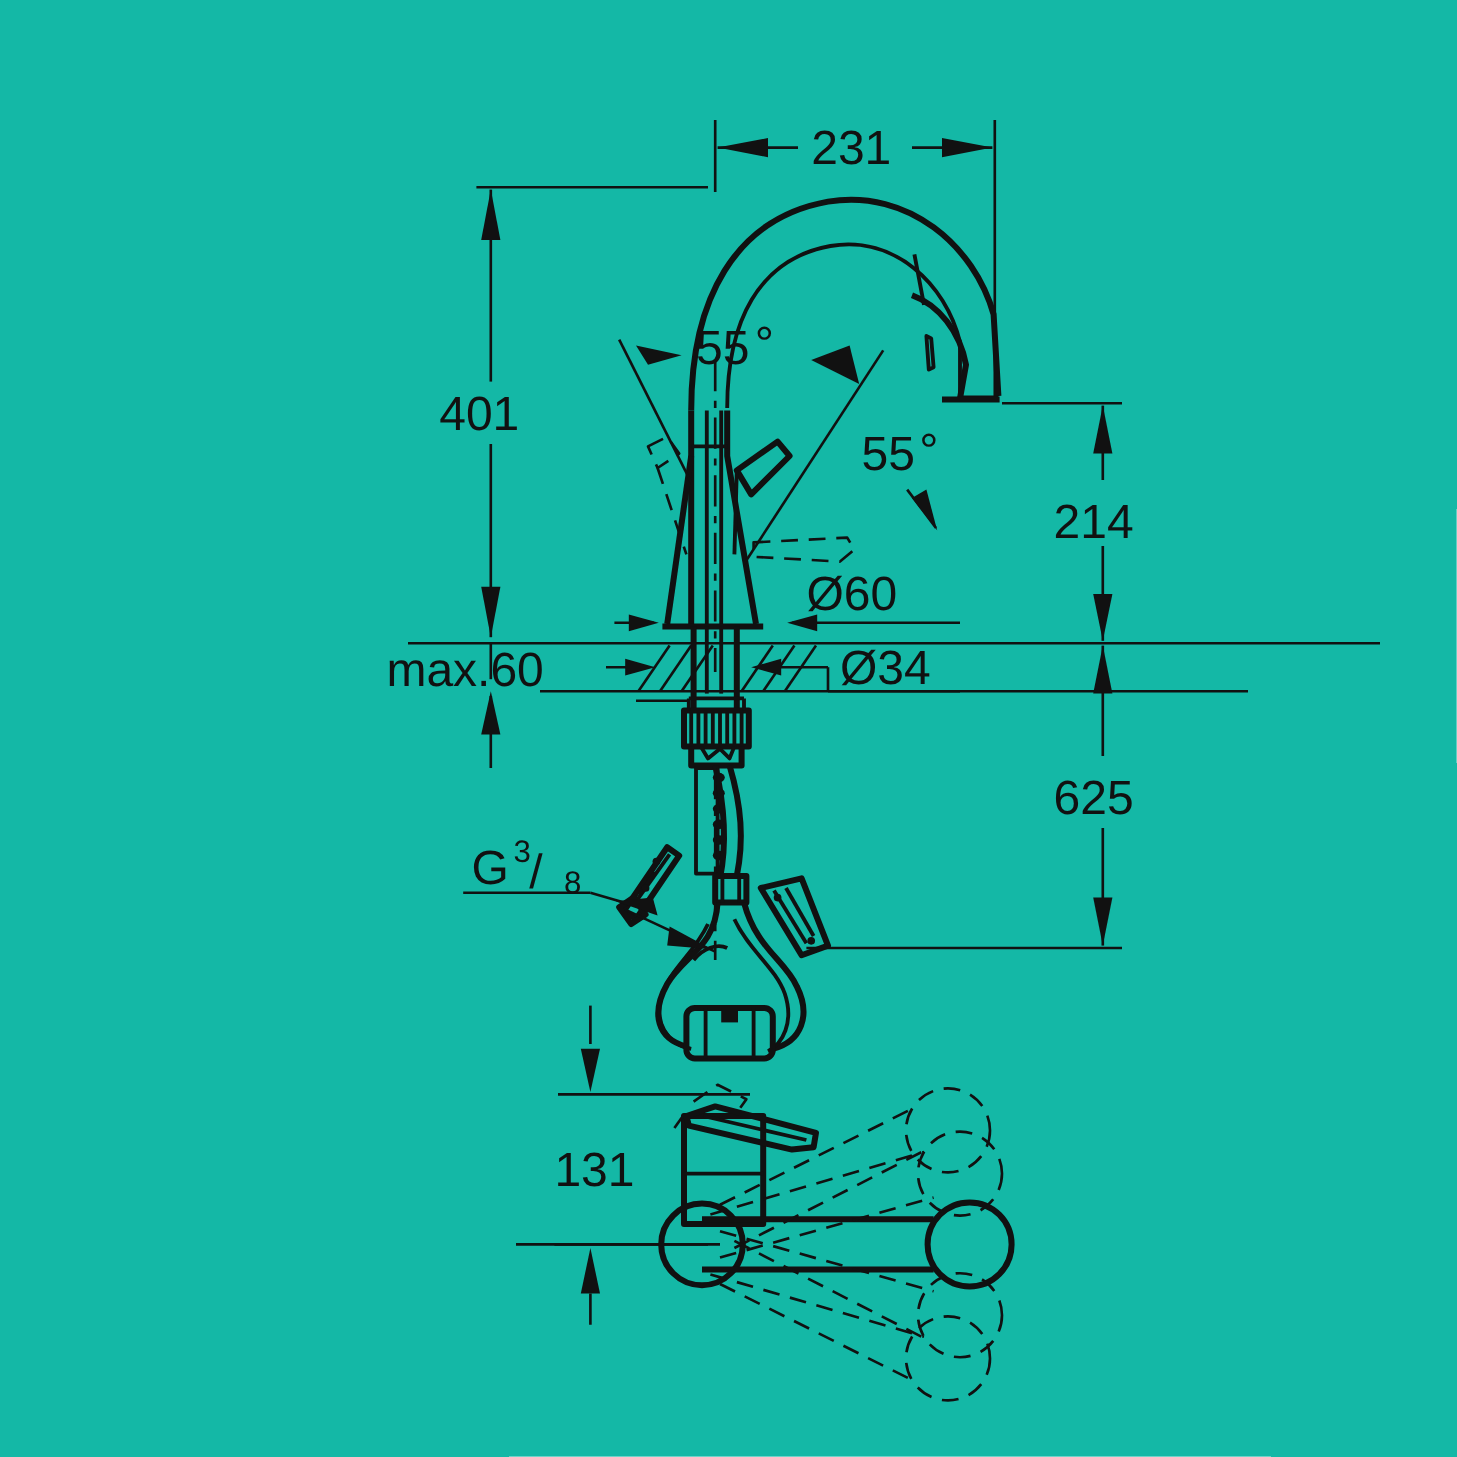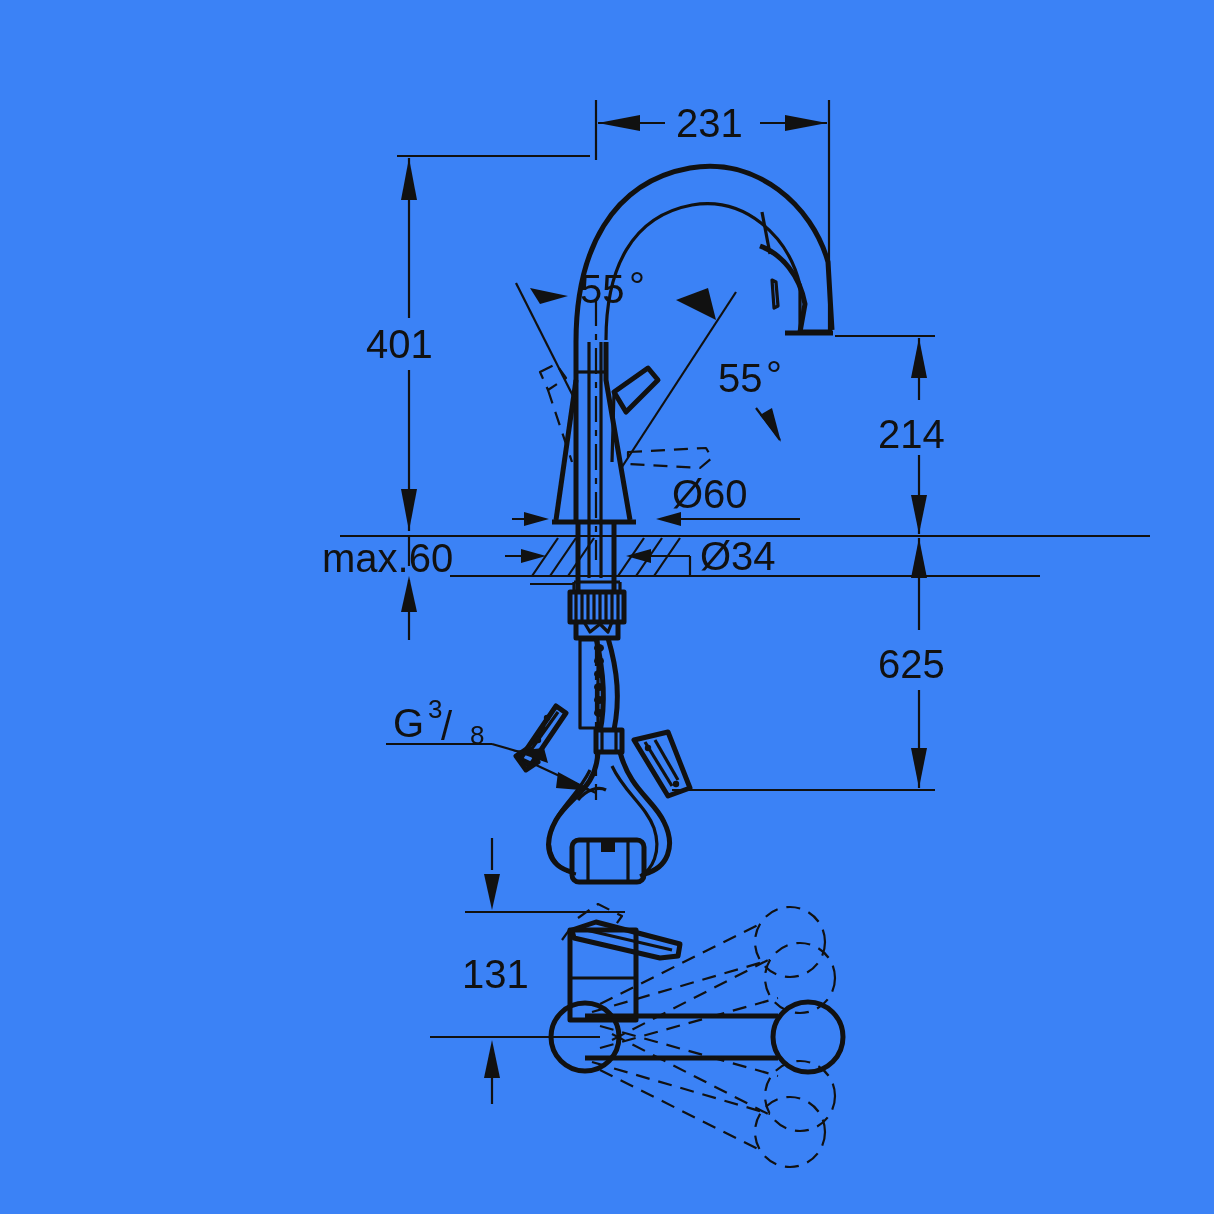--- a/index.html
+++ b/index.html
@@ -7,21 +7,21 @@
     padding: 0;
     background: #ffffff;
   }
   body {
     font-family: "Liberation Sans", sans-serif;
   }
   #drawing-root {
     position: relative;
     width: 1214px;
     height: 1214px;
-    background: #3b82f6;
+    background: #14b8a6;
     overflow: hidden;
   }
   svg#tech-drawing {
     display: block;
     width: 1214px;
     height: 1214px;
   }
   .dim-text {
     font-family: "Liberation Sans", sans-serif;
     font-size: 40px;

